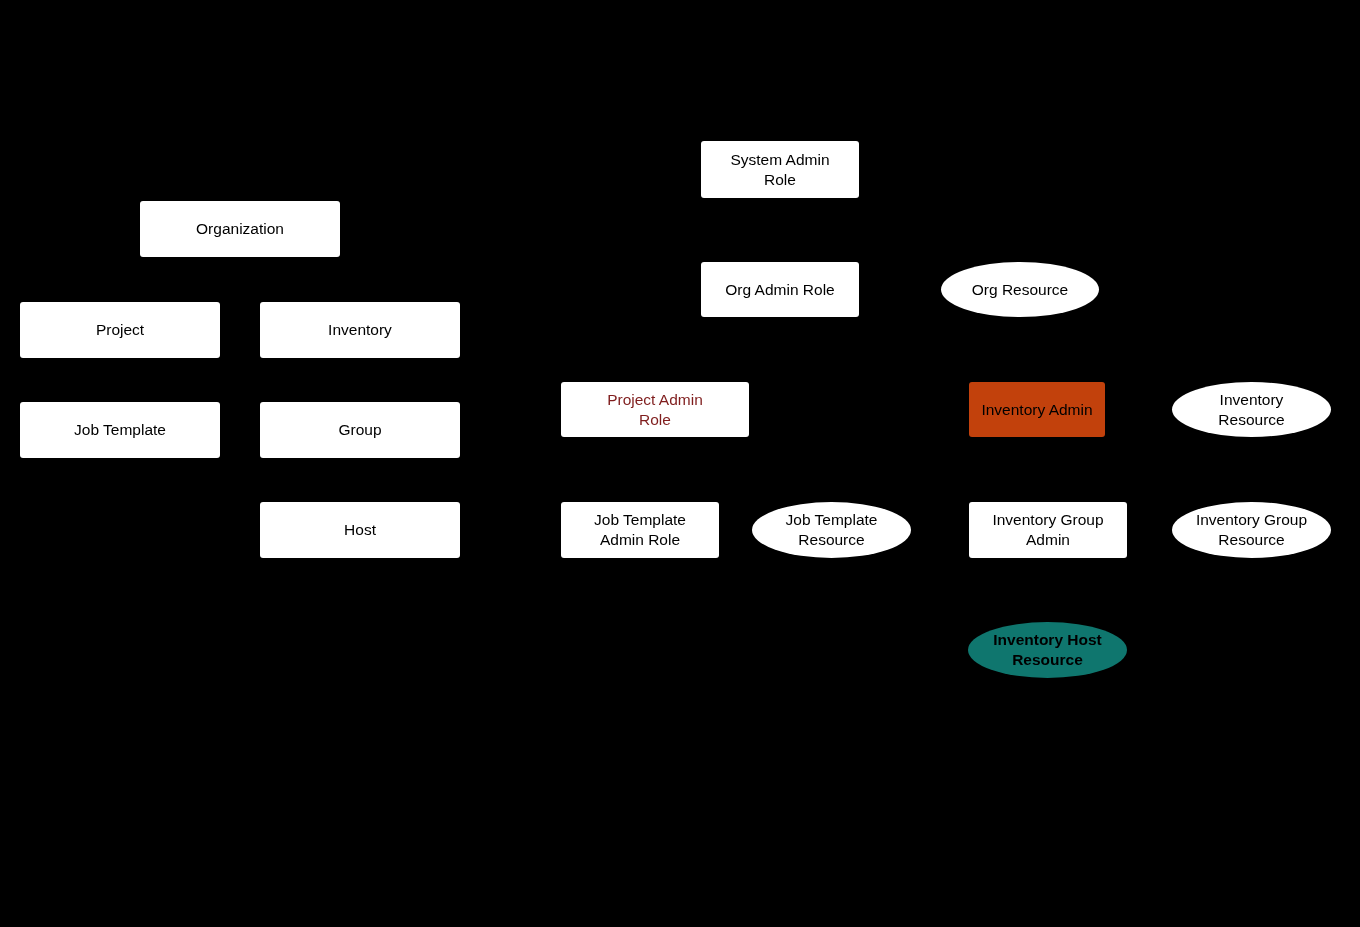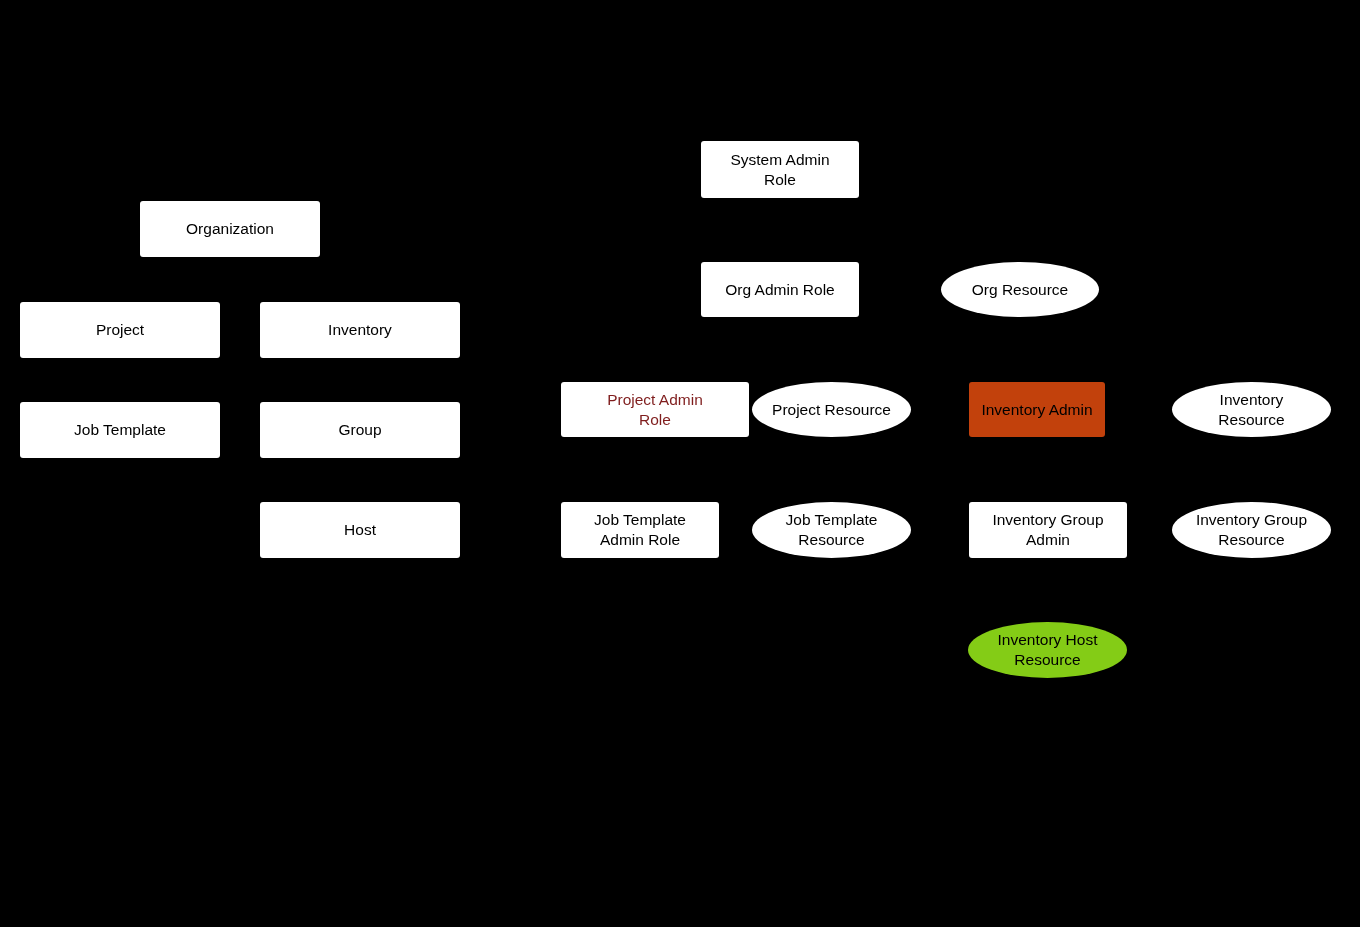--- a/index.html
+++ b/index.html
@@ -40,39 +40,38 @@
     border-radius: 3px;
   }
   .ellipse {
     border-radius: 50% / 50%;
   }
 </style>
 </head>
 <body>
 
 <div id="canvas">
-    <div class="node rect" style="left: 140px; top: 201px; width: 180px; height: 56px; background: rgb(255, 255, 255); color: rgb(0, 0, 0);">Organization</div>
+    <div class="node rect" style="left: 140px; top: 201px; width: 200px; height: 56px; background: rgb(255, 255, 255); color: rgb(0, 0, 0);">Organization</div>
     <div class="node rect" style="left: 20px; top: 302px; width: 200px; height: 56px; background: rgb(255, 255, 255); color: rgb(0, 0, 0);">Project</div>
     <div class="node rect" style="left: 260px; top: 302px; width: 200px; height: 56px; background: rgb(255, 255, 255); color: rgb(0, 0, 0);">Inventory</div>
     <div class="node rect" style="left: 20px; top: 402px; width: 200px; height: 56px; background: rgb(255, 255, 255); color: rgb(0, 0, 0);">Job Template</div>
     <div class="node rect" style="left: 260px; top: 502px; width: 200px; height: 56px; background: rgb(255, 255, 255); color: rgb(0, 0, 0);">Host</div>
     <div class="node rect" style="left: 260px; top: 402px; width: 200px; height: 56px; background: rgb(255, 255, 255); color: rgb(0, 0, 0);">Group</div>
     <div class="node rect" style="left: 701px; top: 141px; width: 158px; height: 57px; background: rgb(255, 255, 255); color: rgb(0, 0, 0);">System Admin
 Role</div>
     <div class="node ellipse" style="left: 941px; top: 262px; width: 158px; height: 55px; background: rgb(255, 255, 255); color: rgb(0, 0, 0);">Org Resource</div>
     <div class="node rect" style="left: 701px; top: 262px; width: 158px; height: 55px; background: rgb(255, 255, 255); color: rgb(0, 0, 0);">Org Admin Role</div>
     <div class="node rect" style="left: 561px; top: 382px; width: 188px; height: 55px; background: rgb(255, 255, 255); color: #7f1d1d;">Project Admin
 Role</div>
-    <div class="node ellipse" style="left: 752px; top: 382px; width: 159px; height: 55px; background: rgb(255, 255, 255); color: rgb(0, 0, 0);">Project Resource</div>
     <div class="node rect" style="left: 969px; top: 382px; width: 136px; height: 55px; background: #c2410c; color: rgb(0, 0, 0);">Inventory Admin</div>
     <div class="node ellipse" style="left: 1172px; top: 382px; width: 159px; height: 55px; background: rgb(255, 255, 255); color: rgb(0, 0, 0);">Inventory
 Resource</div>
     <div class="node rect" style="left: 561px; top: 502px; width: 158px; height: 56px; background: rgb(255, 255, 255); color: rgb(0, 0, 0);">Job Template
 Admin Role</div>
     <div class="node ellipse" style="left: 752px; top: 502px; width: 159px; height: 56px; background: rgb(255, 255, 255); color: rgb(0, 0, 0);">Job Template
 Resource</div>
     <div class="node rect" style="left: 969px; top: 502px; width: 158px; height: 56px; background: rgb(255, 255, 255); color: rgb(0, 0, 0);">Inventory Group
 Admin</div>
     <div class="node ellipse" style="left: 1172px; top: 502px; width: 159px; height: 56px; background: rgb(255, 255, 255); color: rgb(0, 0, 0);">Inventory Group
 Resource</div>
-    <div class="node ellipse" style="left: 968px; top: 622px; width: 159px; height: 56px; background: #84cc16; color: rgb(0, 0, 0);">Inventory Host
+    <div class="node ellipse" style="left: 968px; top: 622px; width: 159px; height: 56px; background: #0f766e; color: rgb(0, 0, 0); font-weight: bold;">Inventory Host
 Resource</div>
   </div>
 
 </body></html>

